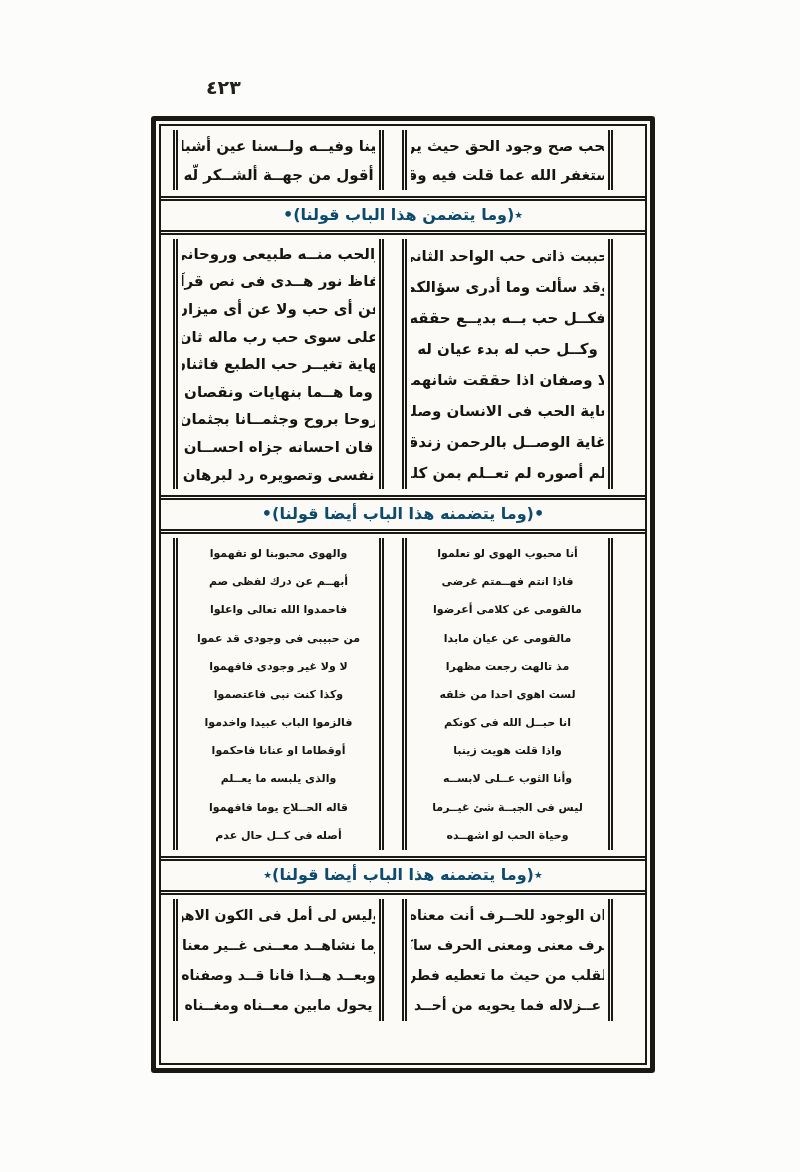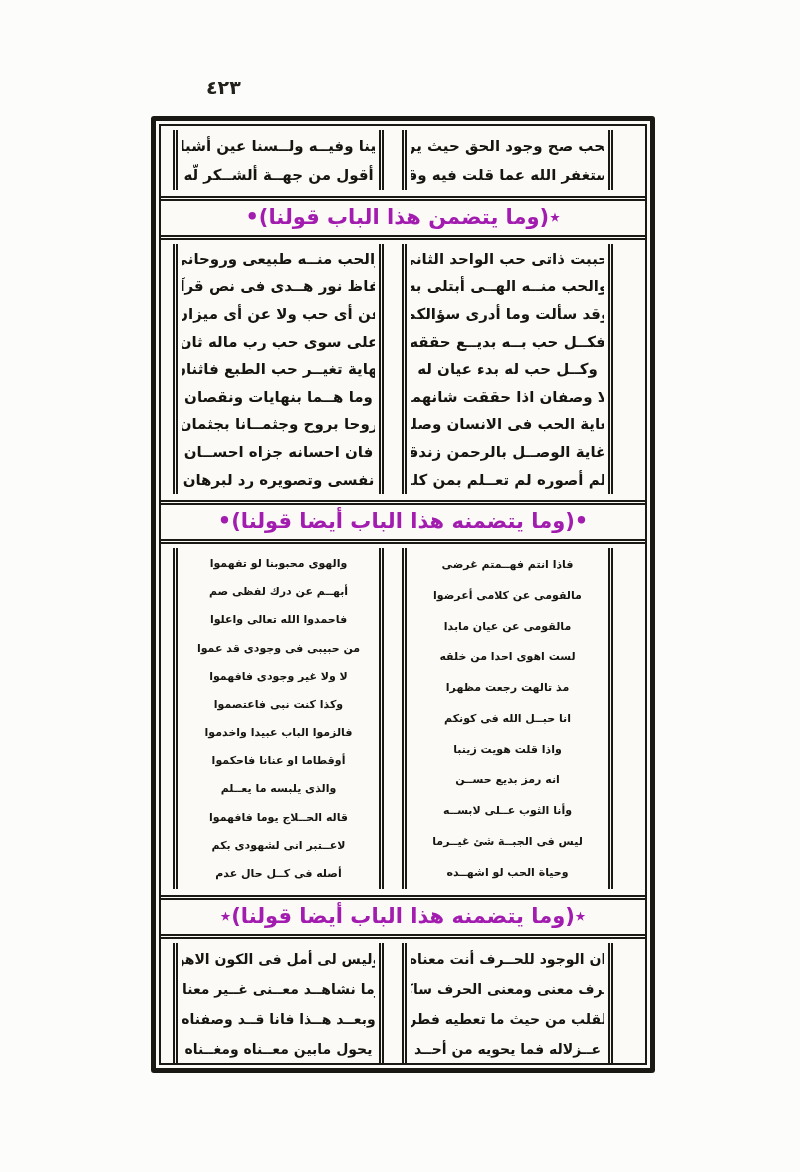--- a/index.html
+++ b/index.html
@@ -19,21 +19,21 @@
     border-radius:3px;
   }
   .frame-inner {
     position:absolute; top:3px; left:3px; right:3px; bottom:3px;
     border:2px solid #1b1914;
   }
   #frame-content { height:100%; display:flex; flex-direction:column; }
   .header-band {
     border-top:5px double #1b1914; border-bottom:5px double #1b1914;
     text-align:center; padding:4px 0 6px;
-    font-weight:bold; font-size:21px; color:#a21caf; direction:rtl;
+    font-weight:bold; font-size:16px; color:#0c4a6e; direction:rtl;
     flex:0 0 auto;
   }
   .verse-section {
     display:flex; direction:rtl; column-gap:18px;
     padding:4px 32px 6px 12px; flex:0 0 auto;
   }
   .col {
     flex:1 1 0; min-width:0;
     display:flex; flex-direction:column; justify-content:space-around;
     border-right:5px double #1b1914; border-left:5px double #1b1914;
@@ -66,21 +66,20 @@
             <div class="verse-line">فينا وفيــه ولــسنا عين أشباه</div>
             <div class="verse-line">أقول من جهــة ألشــكر لّه</div>
           </div>
   </div>
         <div class="header-band">
     <span class="header-text">٭(وما يتضمن هذا الباب قولنا)•</span>
   </div>
         <div class="verse-section sec-1">
     <div class="col">
             <div class="verse-line">احببت ذاتى حب الواحد الثانى</div>
-            <div class="verse-line">والحب منــه الهــى أبتلى به</div>
             <div class="verse-line">وقد سألت وما أدرى سؤالكم</div>
             <div class="verse-line">فكــل حب بــه بديــع حققه</div>
             <div class="verse-line">وكــل حب له بدء عيان له</div>
             <div class="verse-line">لا وصفان اذا حققت شانهما</div>
             <div class="verse-line">فغاية الحب فى الانسان وصلته</div>
             <div class="verse-line">وغاية الوصــل بالرحمن زندقة</div>
             <div class="verse-line">ان لم أصوره لم تعــلم بمن كلفت</div>
           </div>
     <div class="col">
             <div class="verse-line">والحب منــه طبيعى وروحانى</div>
@@ -92,44 +91,43 @@
             <div class="verse-line">روحا بروح وجثمــانا بجثمان</div>
             <div class="verse-line">فان احسانه جزاه احســان</div>
             <div class="verse-line">نفسى وتصويره رد لبرهان</div>
           </div>
   </div>
         <div class="header-band">
     <span class="header-text">•(وما يتضمنه هذا الباب أيضا قولنا)•</span>
   </div>
         <div class="verse-section sec-2">
     <div class="col">
+            <div class="verse-line">أنا محبوب الهوى لو تعلموا</div>
             <div class="verse-line">فاذا انتم فهــمتم غرضى</div>
             <div class="verse-line">مالقومى عن كلامى أعرضوا</div>
             <div class="verse-line">مالقومى عن عيان مابدا</div>
+            <div class="verse-line">مذ تالهت رجعت مظهرا</div>
             <div class="verse-line">لست اهوى احدا من خلقه</div>
-            <div class="verse-line">مذ تالهت رجعت مظهرا</div>
             <div class="verse-line">انا حبــل الله فى كونكم</div>
             <div class="verse-line">واذا قلت هويت زينبا</div>
-            <div class="verse-line">انه رمز بديع حســن</div>
             <div class="verse-line">وأنا الثوب عــلى لابســه</div>
             <div class="verse-line">ليس فى الجبــة شئ غيــرما</div>
             <div class="verse-line">وحياة الحب لو اشهــده</div>
           </div>
     <div class="col">
             <div class="verse-line">والهوى محبوبنا لو تفهموا</div>
             <div class="verse-line">أبهــم عن درك لفظى صم</div>
             <div class="verse-line">فاحمدوا الله تعالى واعلوا</div>
             <div class="verse-line">من حبيبى فى وجودى قد عموا</div>
             <div class="verse-line">لا ولا غير وجودى فافهموا</div>
             <div class="verse-line">وكذا كنت نبى فاعتصموا</div>
             <div class="verse-line">فالزموا الباب عبيدا واخدموا</div>
             <div class="verse-line">أوقطاما او عنانا فاحكموا</div>
             <div class="verse-line">والذى يلبسه ما يعــلم</div>
             <div class="verse-line">قاله الحــلاج يوما فافهموا</div>
-            <div class="verse-line">لاعــتبر انى لشهودى بكم</div>
             <div class="verse-line">أصله فى كــل حال عدم</div>
           </div>
   </div>
         <div class="header-band">
     <span class="header-text">٭(وما يتضمنه هذا الباب أيضا قولنا)٭</span>
   </div>
         <div class="verse-section sec-3">
     <div class="col">
             <div class="verse-line">ان الوجود للحــرف أنت معناه</div>
             <div class="verse-line">للحرف معنى ومعنى الحرف ساكنه</div>

